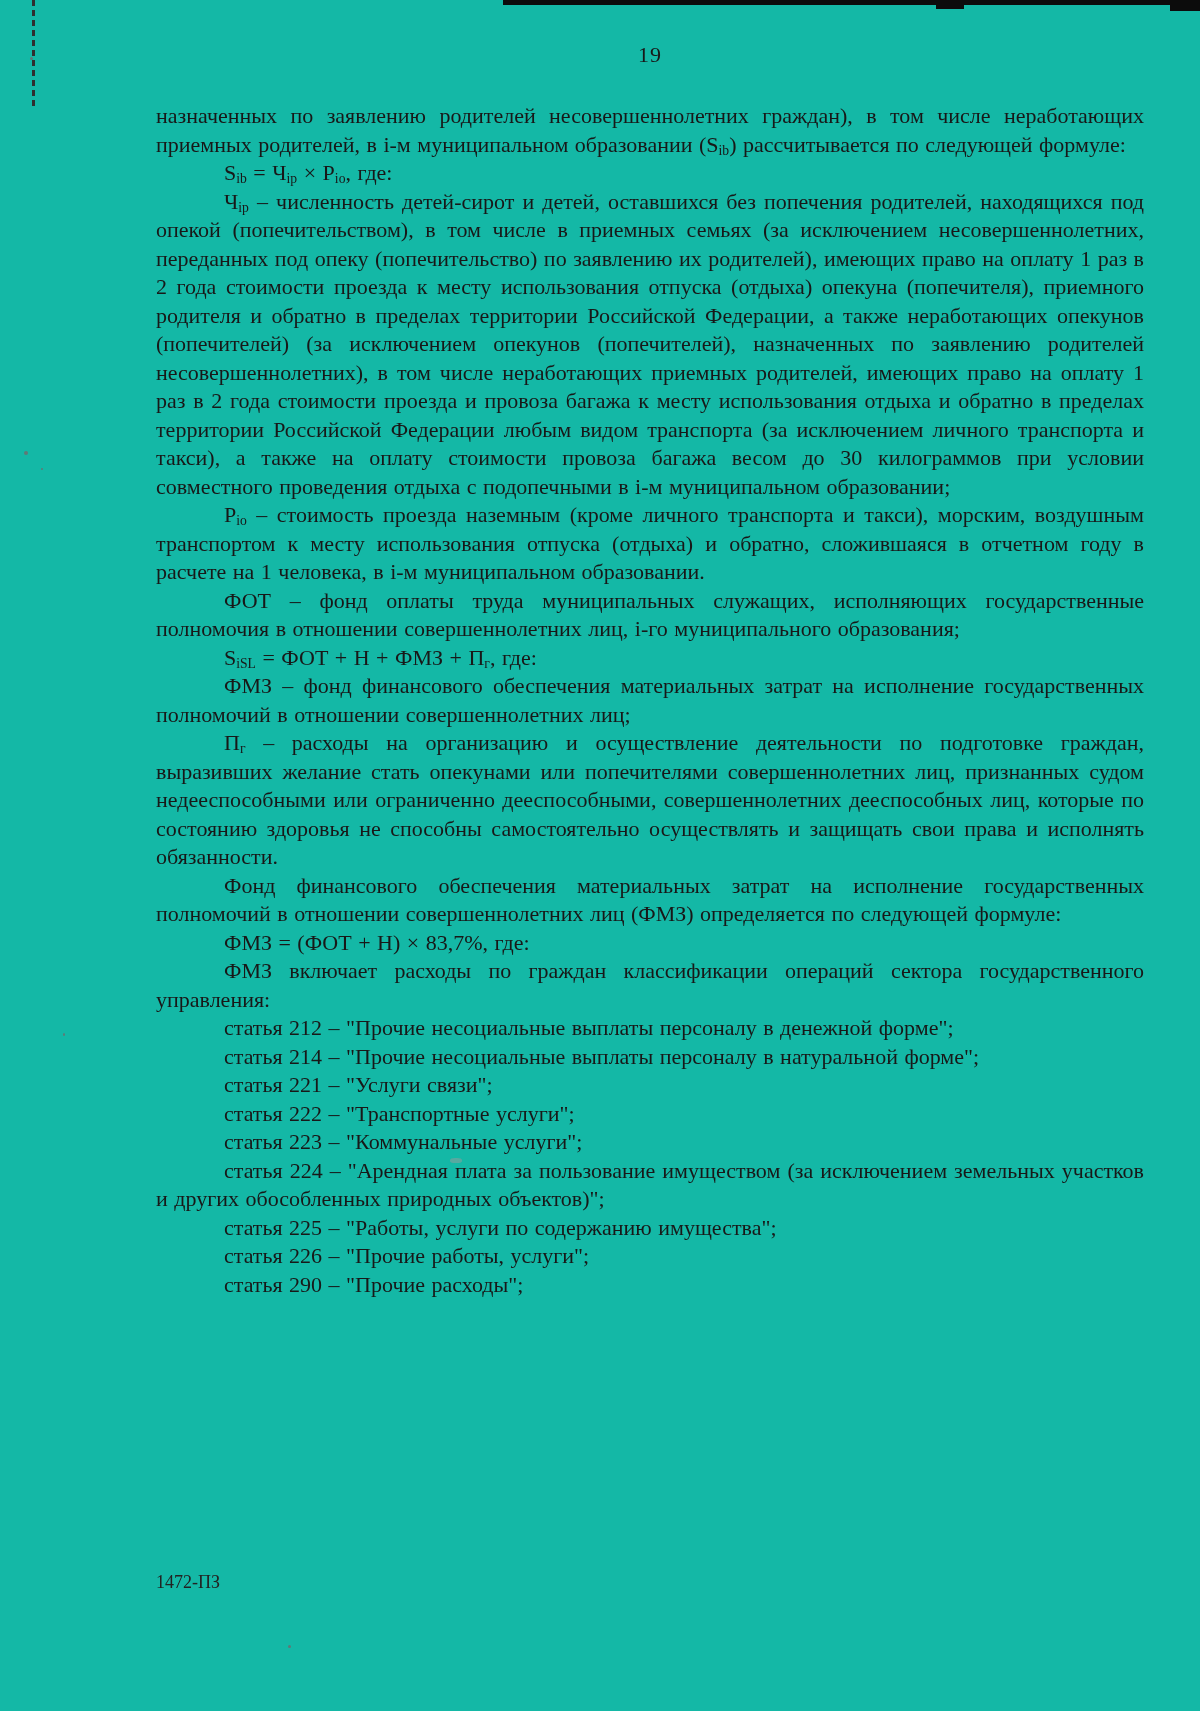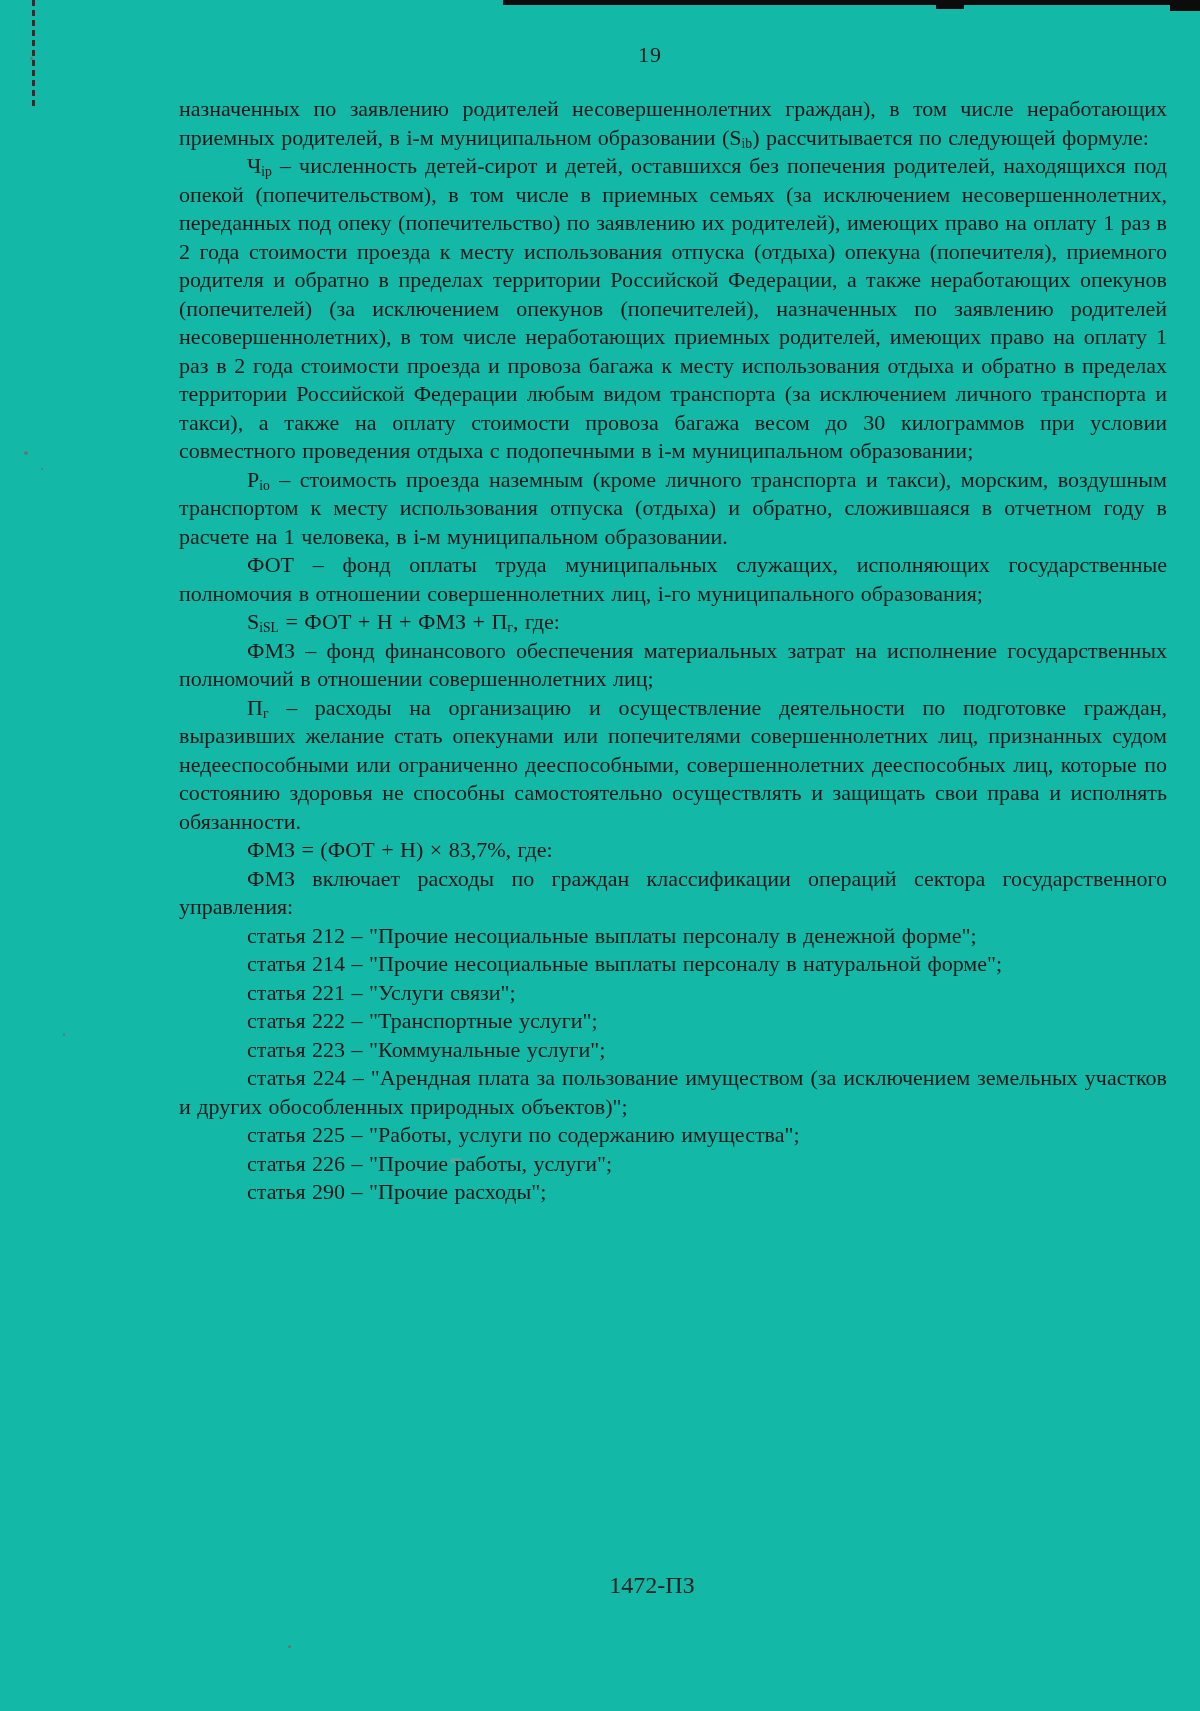--- a/index.html
+++ b/index.html
@@ -42,43 +42,42 @@
   
   .page-number {
     position: absolute;
     left: 156px; top: 42px; width: 988px;
     text-align: center;
     font-size: 22px;
     letter-spacing: 1px;
   }
   .body-text {
     position: absolute;
-    left: 156px; top: 95px; width: 988px;
+    left: 156px; top: 102px; width: 988px;
     font-size: 22px;
     line-height: 28.5px;
     text-align: justify;
     word-spacing: 1px;
-    margin-left: 23px;
   }
   .body-text p {
     margin: 0;
     padding: 0;
   }
   .body-text p.indent { text-indent: 68px; }
   .body-text sub {
     font-size: 62%;
     line-height: 0;
     vertical-align: -0.22em;
     letter-spacing: 0;
   }
   .footer-code {
     position: absolute;
     left: 156px; top: 1572px; width: 992px;
-    text-align: center;
-    font-size: 24px;
+    text-align: left;
+    font-size: 18px;
     color: #222;
   }
 </style>
 </head>
 <body>
 
 <div class="page">
 
   <div class="artifact top-bar"></div>
   <div class="artifact top-blob-1"></div>
@@ -88,26 +87,28 @@
   <div class="speck s2"></div>
   <div class="speck s3"></div>
   <div class="speck s4"></div>
   <div class="speck s5"></div>
   <div class="smudge"></div>
 
   <div class="page-number">19</div>
 
   <div class="body-text">
       <p class="">назначенных по заявлению родителей несовершеннолетних граждан), в том числе неработающих приемных родителей, в i-м муниципальном образовании (S<sub>ib</sub>) рассчитывается по следующей формуле:</p>
+      <p class="indent">S<sub>ib</sub> = Ч<sub>ip</sub> × P<sub>io</sub>, где:</p>
       <p class="indent">Ч<sub>ip</sub> – численность детей-сирот и детей, оставшихся без попечения родителей, находящихся под опекой (попечительством), в том числе в приемных семьях (за исключением несовершеннолетних, переданных под опеку (попечительство) по заявлению их родителей), имеющих право на оплату 1 раз в 2 года стоимости проезда к месту использования отпуска (отдыха) опекуна (попечителя), приемного родителя и обратно в пределах территории Российской Федерации, а также неработающих опекунов (попечителей) (за исключением опекунов (попечителей), назначенных по заявлению родителей несовершеннолетних), в том числе неработающих приемных родителей, имеющих право на оплату 1 раз в 2 года стоимости проезда и провоза багажа к месту использования отдыха и обратно в пределах территории Российской Федерации любым видом транспорта (за исключением личного транспорта и такси), а также на оплату стоимости провоза багажа весом до 30 килограммов при условии совместного проведения отдыха с подопечными в i-м муниципальном образовании;</p>
       <p class="indent">P<sub>io</sub> – стоимость проезда наземным (кроме личного транспорта и такси), морским, воздушным транспортом к месту использования отпуска (отдыха) и обратно, сложившаяся в отчетном году в расчете на 1 человека, в i-м муниципальном образовании.</p>
       <p class="indent">ФОТ – фонд оплаты труда муниципальных служащих, исполняющих государственные полномочия в отношении совершеннолетних лиц, i-го муниципального образования;</p>
       <p class="indent">S<sub>iSL</sub> = ФОТ + Н + ФМЗ + П<sub>г</sub>, где:</p>
       <p class="indent">ФМЗ – фонд финансового обеспечения материальных затрат на исполнение государственных полномочий в отношении совершеннолетних лиц;</p>
       <p class="indent">П<sub>г</sub> – расходы на организацию и осуществление деятельности по подготовке граждан, выразивших желание стать опекунами или попечителями совершеннолетних лиц, признанных судом недееспособными или ограниченно дееспособными, совершеннолетних дееспособных лиц, которые по состоянию здоровья не способны самостоятельно осуществлять и защищать свои права и исполнять обязанности.</p>
+      <p class="indent">Фонд финансового обеспечения материальных затрат на исполнение государственных полномочий в отношении совершеннолетних лиц (ФМЗ) определяется по следующей формуле:</p>
       <p class="indent">ФМЗ = (ФОТ + Н) × 83,7%, где:</p>
       <p class="indent">ФМЗ включает расходы по граждан классификации операций сектора государственного управления:</p>
       <p class="indent">статья 212 – "Прочие несоциальные выплаты персоналу в денежной форме";</p>
       <p class="indent">статья 214 – "Прочие несоциальные выплаты персоналу в натуральной форме";</p>
       <p class="indent">статья 221 – "Услуги связи";</p>
       <p class="indent">статья 222 – "Транспортные услуги";</p>
       <p class="indent">статья 223 – "Коммунальные услуги";</p>
       <p class="indent">статья 224 – "Арендная плата за пользование имуществом (за исключением земельных участков и других обособленных природных объектов)";</p>
       <p class="indent">статья 225 – "Работы, услуги по содержанию имущества";</p>
       <p class="indent">статья 226 – "Прочие работы, услуги";</p>

